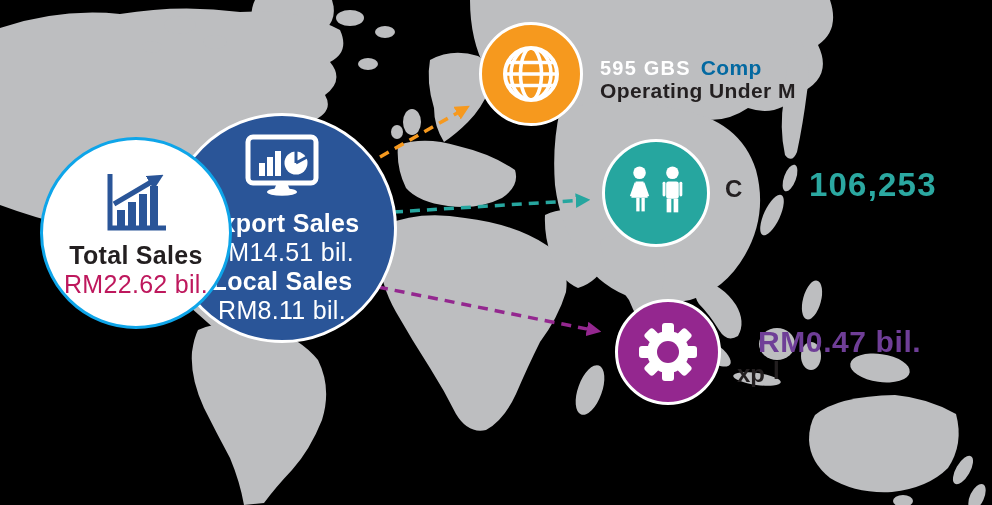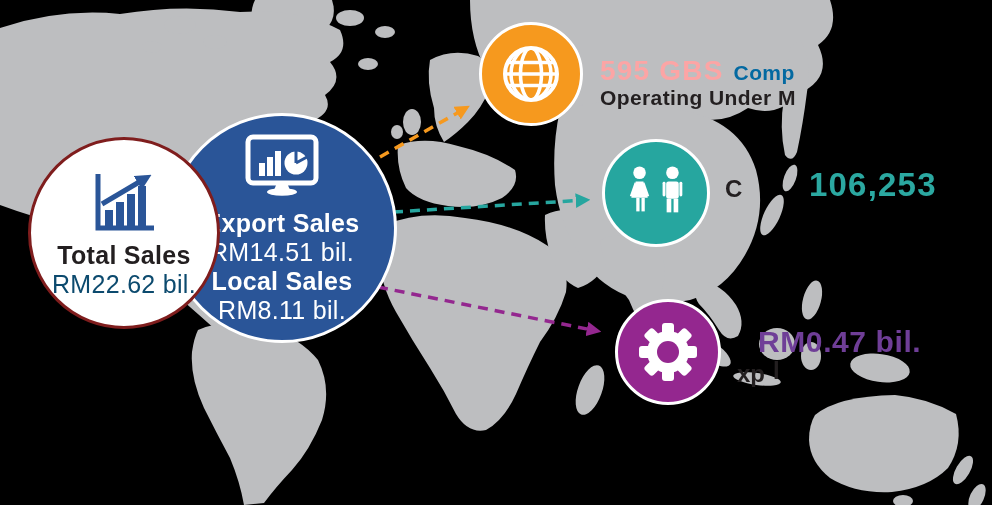--- a/index.html
+++ b/index.html
@@ -11,38 +11,38 @@
   .bubble{
     position:absolute;border-radius:50%;box-sizing:border-box;
     display:flex;flex-direction:column;align-items:center;justify-content:center;
     text-align:center;z-index:3;
   }
   .bubble-blue{
     left:167px;top:113px;width:230px;height:230px;
     background:#2A5598;border:3px solid #fff;z-index:3;
   }
   .bubble-white{
-    left:28px;top:137px;width:192px;height:192px;
-    background:#fff;border:3px solid #7f1d1d;z-index:4;
+    left:40px;top:137px;width:192px;height:192px;
+    background:#fff;border:3px solid #0ea5e9;z-index:4;
   }
   .bubble-orange{left:479px;top:22px;width:104px;height:104px;background:#F6991E;border:3.5px solid #fff;}
   .bubble-teal{left:602px;top:139px;width:108px;height:108px;background:#26A69F;border:3.5px solid #fff;}
   .bubble-purple{left:615px;top:299px;width:106px;height:106px;background:#94278F;border:3.5px solid #fff;}
 
   .b-label{font-weight:bold;font-size:25px;line-height:1.16;color:#231F20;letter-spacing:.3px;}
-  .b-value{font-weight:normal;font-size:25px;line-height:1.16;color:#0c4a6e;letter-spacing:.3px;}
+  .b-value{font-weight:normal;font-size:25px;line-height:1.16;color:#be185d;letter-spacing:.3px;}
   .bubble-blue .b-label{color:#fff;}
   .bubble-blue .b-value{color:#fff;}
   .bubble-white svg{margin-bottom:9px;}
   .bubble-blue svg{margin-bottom:10px;}
 
   .ann{position:absolute;z-index:5;white-space:nowrap;line-height:1;}
   .gbs-text{left:600px;top:57px;}
   .gbs-line1{display:flex;align-items:baseline;}
-  .gbs-stat{font-weight:bold;font-size:28px;color:#fca5a5;letter-spacing:1.2px;}
+  .gbs-stat{font-weight:bold;font-size:20px;color:#ffffff;letter-spacing:1.2px;}
   .gbs-frag{font-weight:bold;font-size:21px;color:#0369a1;margin-left:10px;letter-spacing:.4px;}
   .gbs-line2{font-weight:bold;font-size:21px;color:#231F20;margin-top:2px;letter-spacing:.4px;}
 
   .jobs-frag{left:725px;top:177px;font-weight:bold;font-size:24px;color:#231F20;}
   .jobs-stat{left:809px;top:168px;font-weight:bold;font-size:33px;color:#2BA8A1;letter-spacing:1.2px;}
 
   .exp-stat{left:724px;top:327px;font-weight:bold;font-size:30px;color:#6F3E97;letter-spacing:.6px;margin-left:34px;}
   .exp-frag1{left:737px;top:362px;font-weight:bold;font-size:24px;color:#231F20;}
   .exp-frag2{left:773px;top:359px;font-weight:bold;font-size:24px;color:#231F20;}
 </style>

